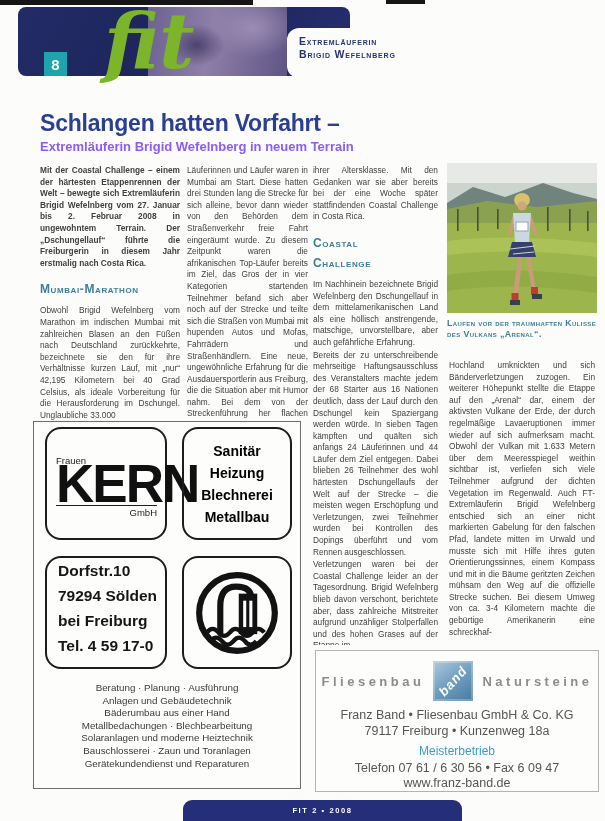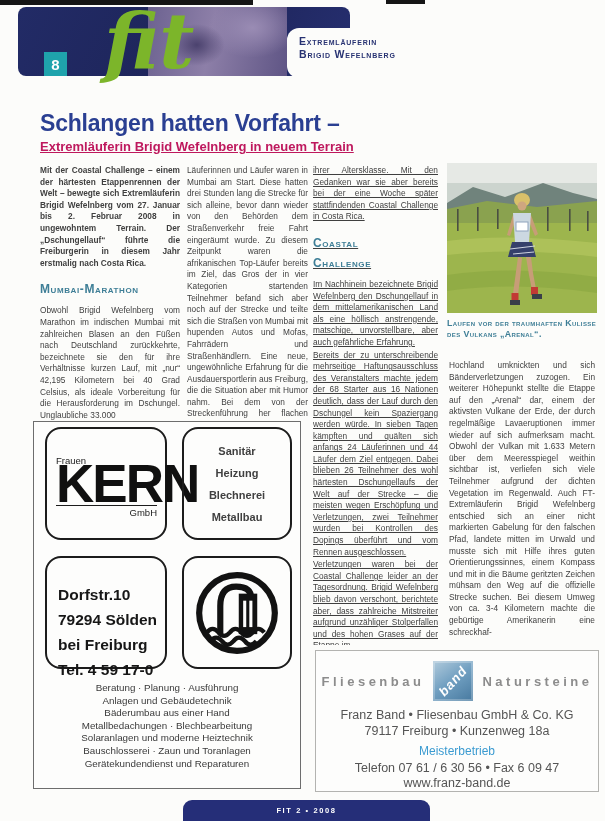--- a/index.html
+++ b/index.html
@@ -27,74 +27,74 @@
   .page-badge{position:absolute;left:44px;top:52px;width:23px;height:24px;
     background:#1fa3ac;color:#fff;font-weight:bold;font-size:15px;
     display:flex;align-items:center;justify-content:center;z-index:4;}
   .fit-logo{position:absolute;left:104px;top:-4px;z-index:5;
     font-family:"DejaVu Serif",serif;font-style:italic;font-weight:bold;
     font-size:76px;color:#7cb52a;line-height:1.2;}
   
   .title{position:absolute;left:40px;top:110px;width:420px;
     font-size:23px;font-weight:bold;color:#2a3f92;letter-spacing:-.2px;}
   .subtitle{position:absolute;left:40px;top:139px;width:420px;
-    font-size:13px;font-weight:bold;color:#be185d;text-decoration:underline;}
+    font-size:13px;font-weight:bold;color:#8b5cf6;}
   
   .col{position:absolute;top:165px;font-size:8.3px;line-height:11.6px;
     text-align:justify;color:#3f3f3f;overflow:hidden;}
   .col p{margin:0;text-align:justify;}
   .col p.gap{margin-top:1px;}
   .intro{font-weight:bold;}
   .sec-h{font-variant:small-caps;font-weight:bold;color:#3e7e96;
     font-size:12px;line-height:20px;letter-spacing:.6px;margin:10px 0 6px;}
   .col1{left:40px;width:140px;max-height:256px;}
   .col2{left:187px;width:121px;max-height:256px;}
-  .col3{left:313px;width:125px;max-height:480px;text-decoration:underline;}
+  .col3{left:313px;width:125px;max-height:480px;}
   .col4{left:449px;top:360px;width:146px;max-height:285px;}
   .narrow-h{max-width:78px;}
   
   .photo{position:absolute;left:447px;top:163px;width:150px;height:150px;overflow:hidden;}
   .caption{position:absolute;left:447px;top:318px;width:152px;
     font-variant:small-caps;font-weight:bold;font-size:8.8px;line-height:11px;
     letter-spacing:.4px;color:#3e7e96;}
   
   .kern-ad{position:absolute;left:33px;top:421px;width:268px;height:368px;
     border:1px solid #6d6d6d;background:#fdfdfc;box-sizing:border-box;}
   .kbox{position:absolute;border:2px solid #1c1c1c;border-radius:16px;box-sizing:border-box;}
   .kbox1{left:11px;top:5px;width:122px;height:113px;padding:26px 8px 0 9px;}
   .kbox2{left:148px;top:5px;width:110px;height:113px;display:flex;flex-direction:column;
     align-items:center;justify-content:center;}
-  .kbox3{left:11px;top:134px;width:122px;height:113px;padding:24px 0 0 11px;}
+  .kbox3{left:11px;top:134px;width:122px;height:113px;padding:0 0 0 11px;}
   .kbox4{left:148px;top:134px;width:110px;height:113px;display:flex;
     align-items:center;justify-content:center;}
   .kern-albert{font-size:9.5px;color:#1c1c1c;margin-bottom:-2px;}
   .kern-main{font-size:53px;font-weight:bold;letter-spacing:-2px;color:#101010;line-height:40px;}
   .kern-gmbh{font-size:9.5px;color:#1c1c1c;text-align:right;border-top:1px solid #1c1c1c;
     margin-top:1px;padding-top:1px;width:100%;box-sizing:border-box;}
-  .kern-trade{font-size:11px;font-weight:bold;line-height:22px;color:#404040;}
+  .kern-trade{font-size:14px;font-weight:bold;line-height:22px;color:#000000;}
   .kern-addr{font-size:15.5px;font-weight:bold;line-height:25px;color:#161616;}
   .kern-services{position:absolute;left:0;top:260px;width:100%;text-align:center;
     font-size:9.8px;line-height:12.6px;color:#3a3a3a;}
   
   .band-ad{position:absolute;left:315px;top:650px;width:284px;height:142px;
     border:1px solid #b3b3b0;background:#fdfdfc;box-sizing:border-box;text-align:center;}
   .band-logo-row{display:flex;align-items:center;justify-content:center;gap:9px;margin-top:10px;}
   .band-word{font-weight:bold;font-size:13px;letter-spacing:3.5px;color:#8c8c8c;}
   .band-square{width:40px;height:40px;position:relative;flex:0 0 auto;
     background:linear-gradient(145deg,#aac6d9 5%,#6f9ec0 50%,#47799f 100%);
     box-shadow:inset 0 0 0 2px rgba(255,255,255,.25);}
   .band-square span{position:absolute;left:50%;top:50%;
     transform:translate(-50%,-50%) rotate(-48deg);
     color:#fff;font-weight:bold;font-style:italic;font-size:13px;letter-spacing:1px;}
   .band-line{font-size:12.5px;line-height:16px;color:#555;}
   .band-line.first{margin-top:6px;}
   .band-meister{font-size:12px;color:#3b9bd1;margin-top:5px;}
   .band-tel{font-size:12.5px;color:#555;margin-top:3px;}
   
-  .footer-bar{position:absolute;left:183px;top:800px;width:247px;height:21px;
+  .footer-bar{position:absolute;left:183px;top:800px;width:279px;height:21px;
     background:#252e78;border-radius:9px 9px 0 0;color:#fff;
     font-size:7.5px;letter-spacing:1.6px;font-weight:bold;
     display:flex;align-items:flex-start;justify-content:center;padding-top:6px;box-sizing:border-box;}
 </style>
 </head>
 <body>
 
 <div class="page">
 
   <div class="crop-strip" style="left:0;top:0;width:253px;height:5px;"></div>

